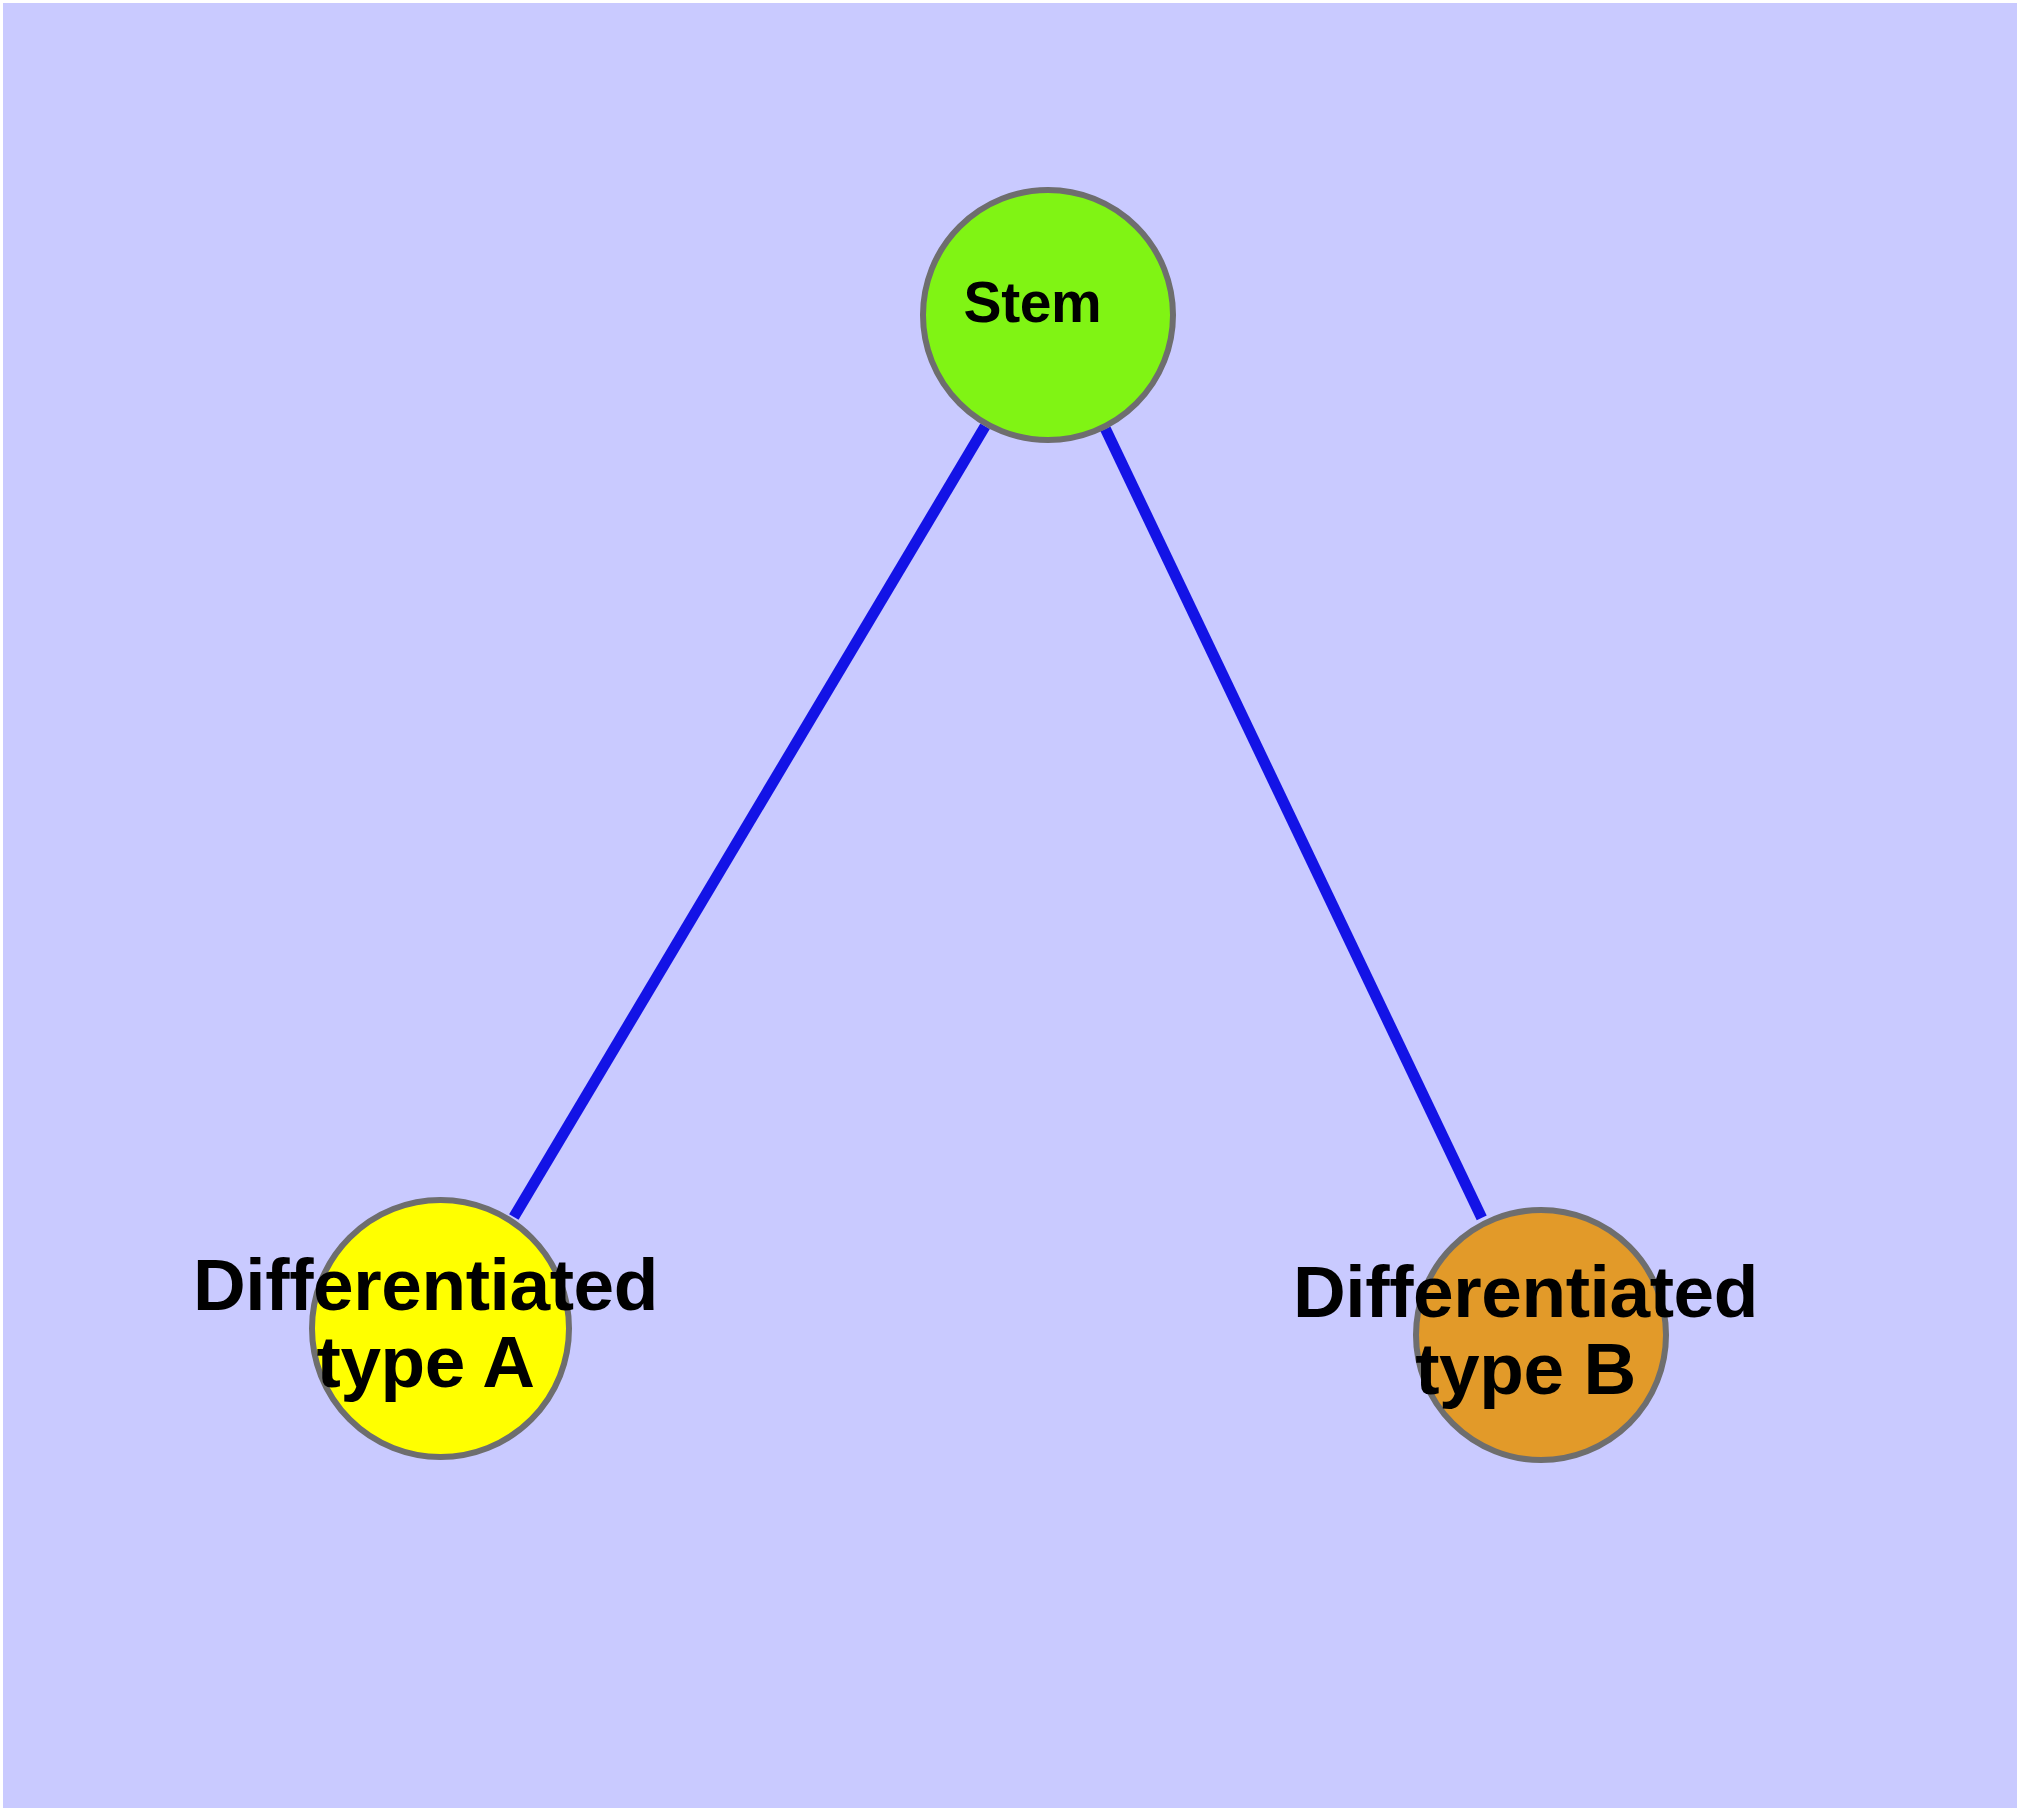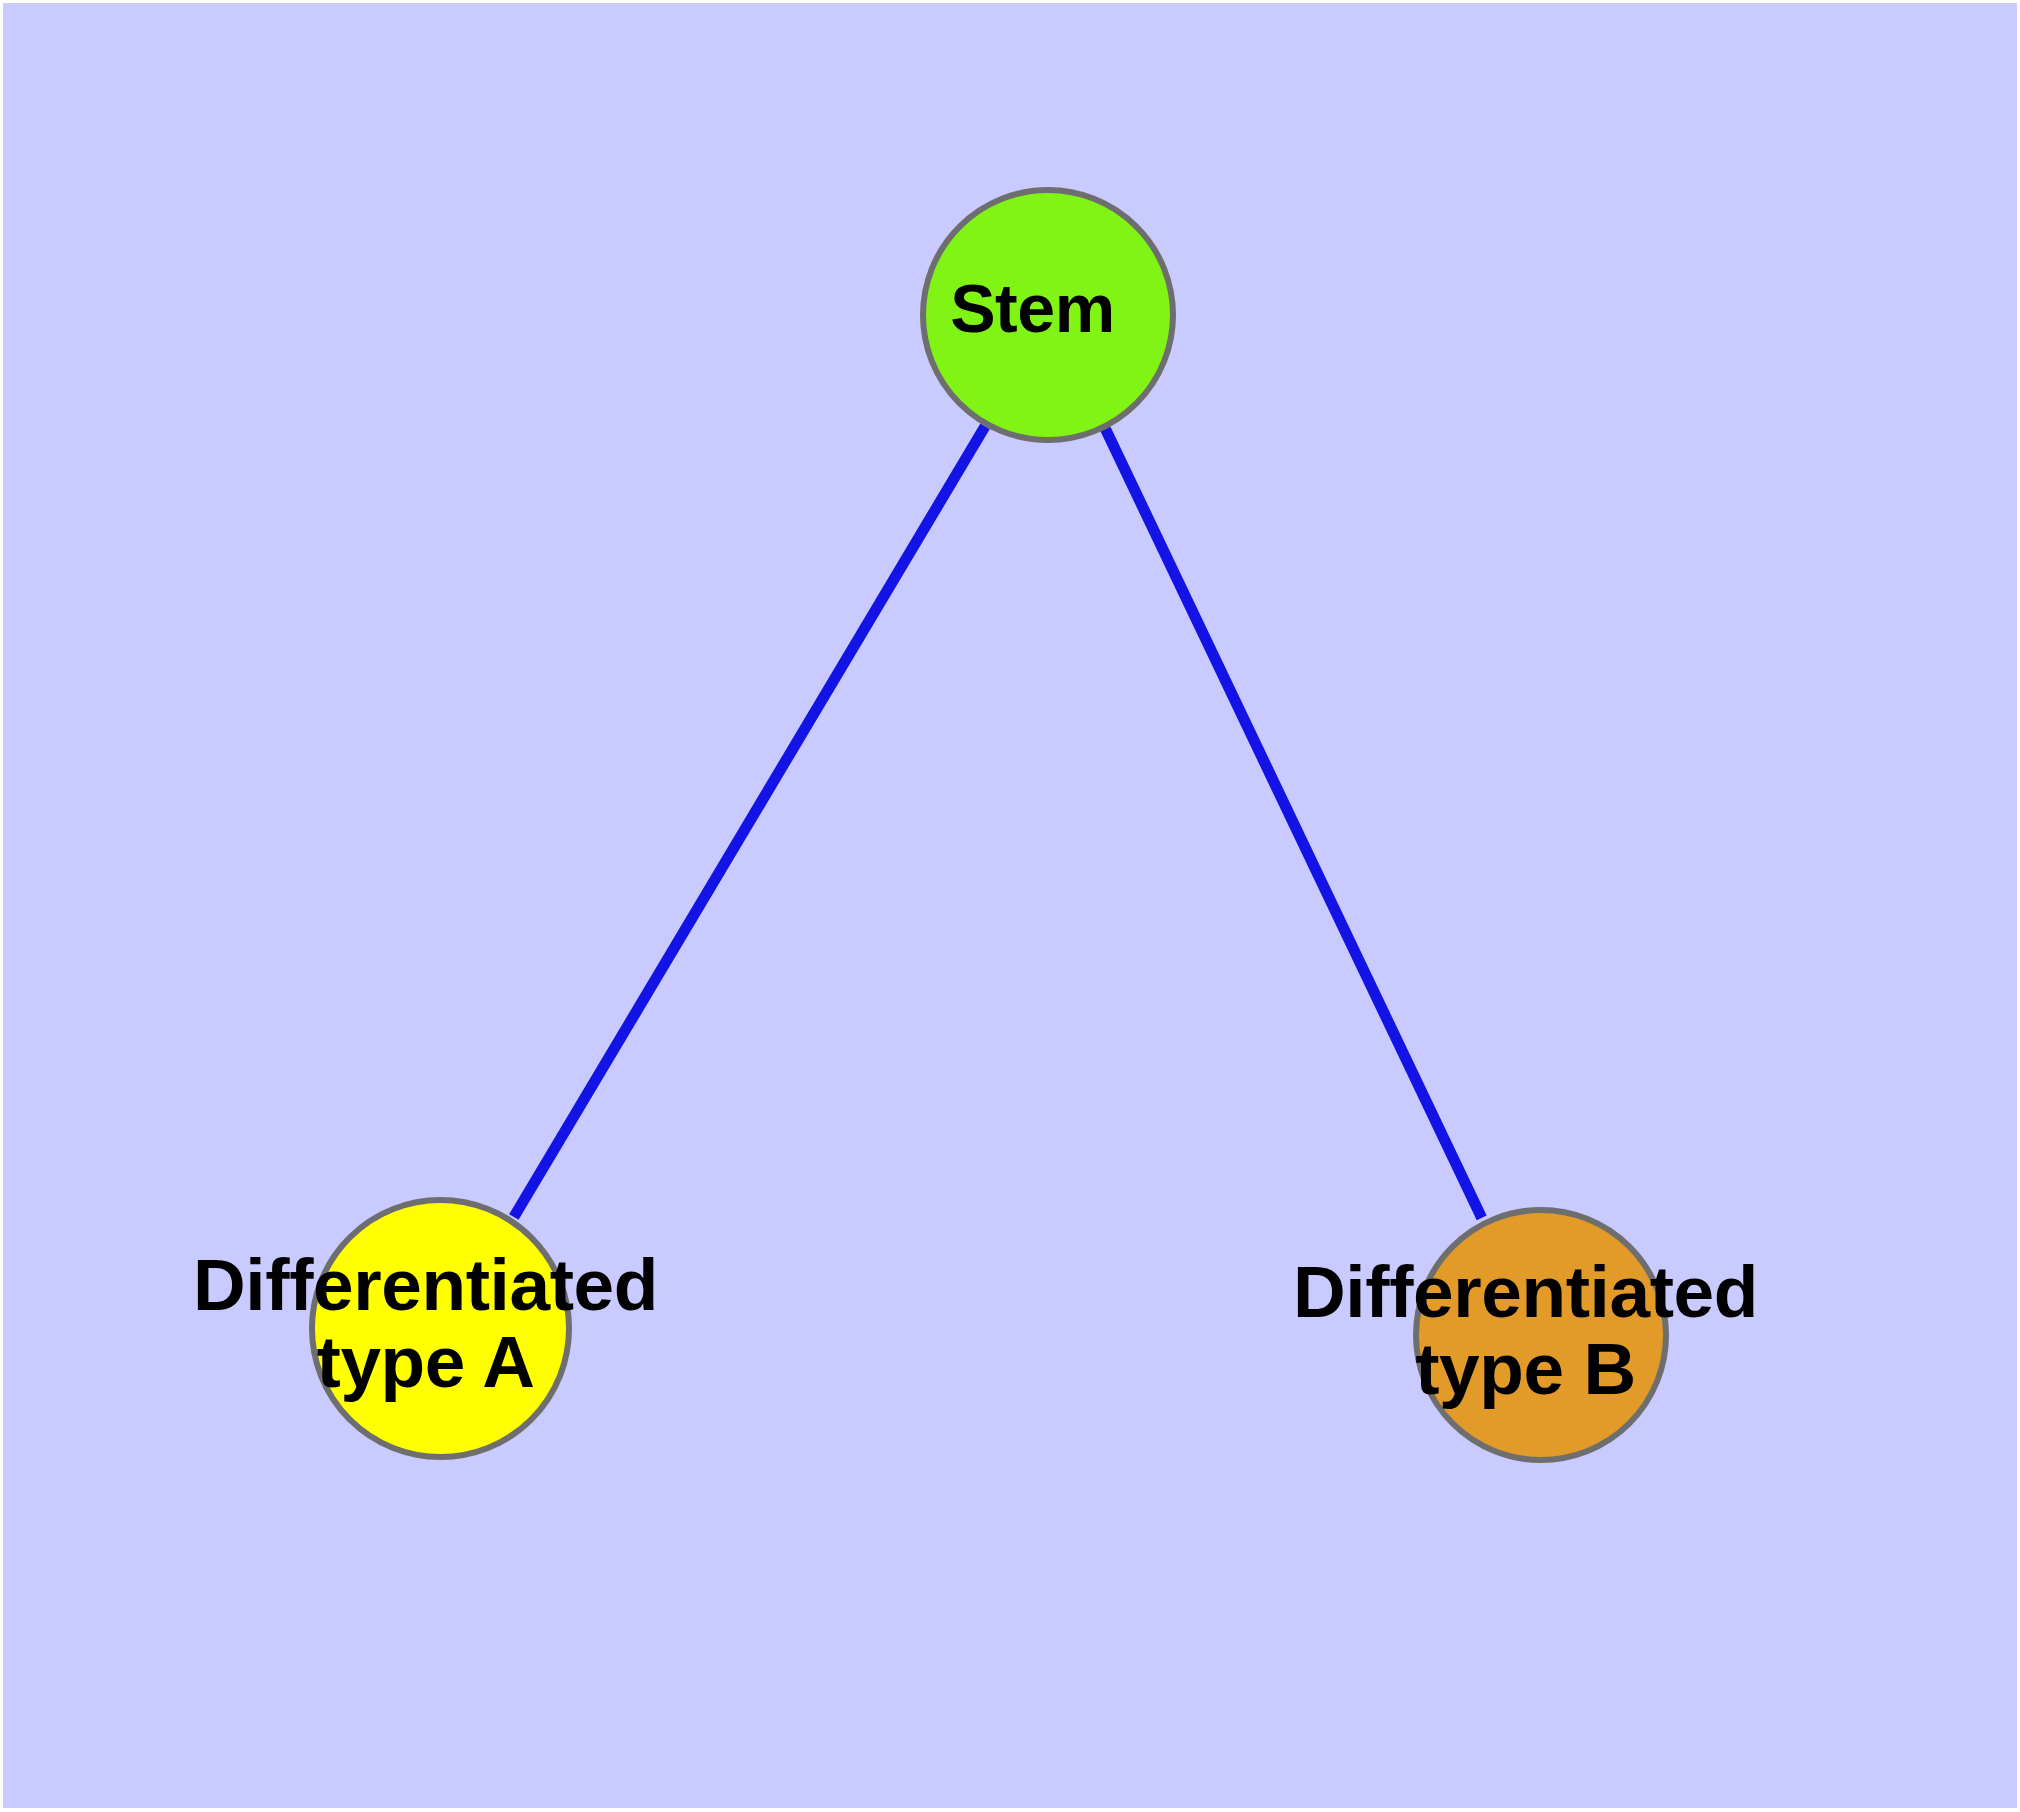--- a/index.html
+++ b/index.html
@@ -79,21 +79,21 @@
     line-height: 1.06;
     white-space: pre-line;
     letter-spacing: -0.4px;
     pointer-events: none;
   }
 
   #label-stem {
     left: 795px;
     top: 270px;
     width: 509px;
-    font-size: 68px;
+    font-size: 57px;
   }
 
   #label-diff-a {
     left: 169px;
     top: 1239px;
     width: 509px;
     font-size: 73px;
   }
 
   #label-diff-b {

